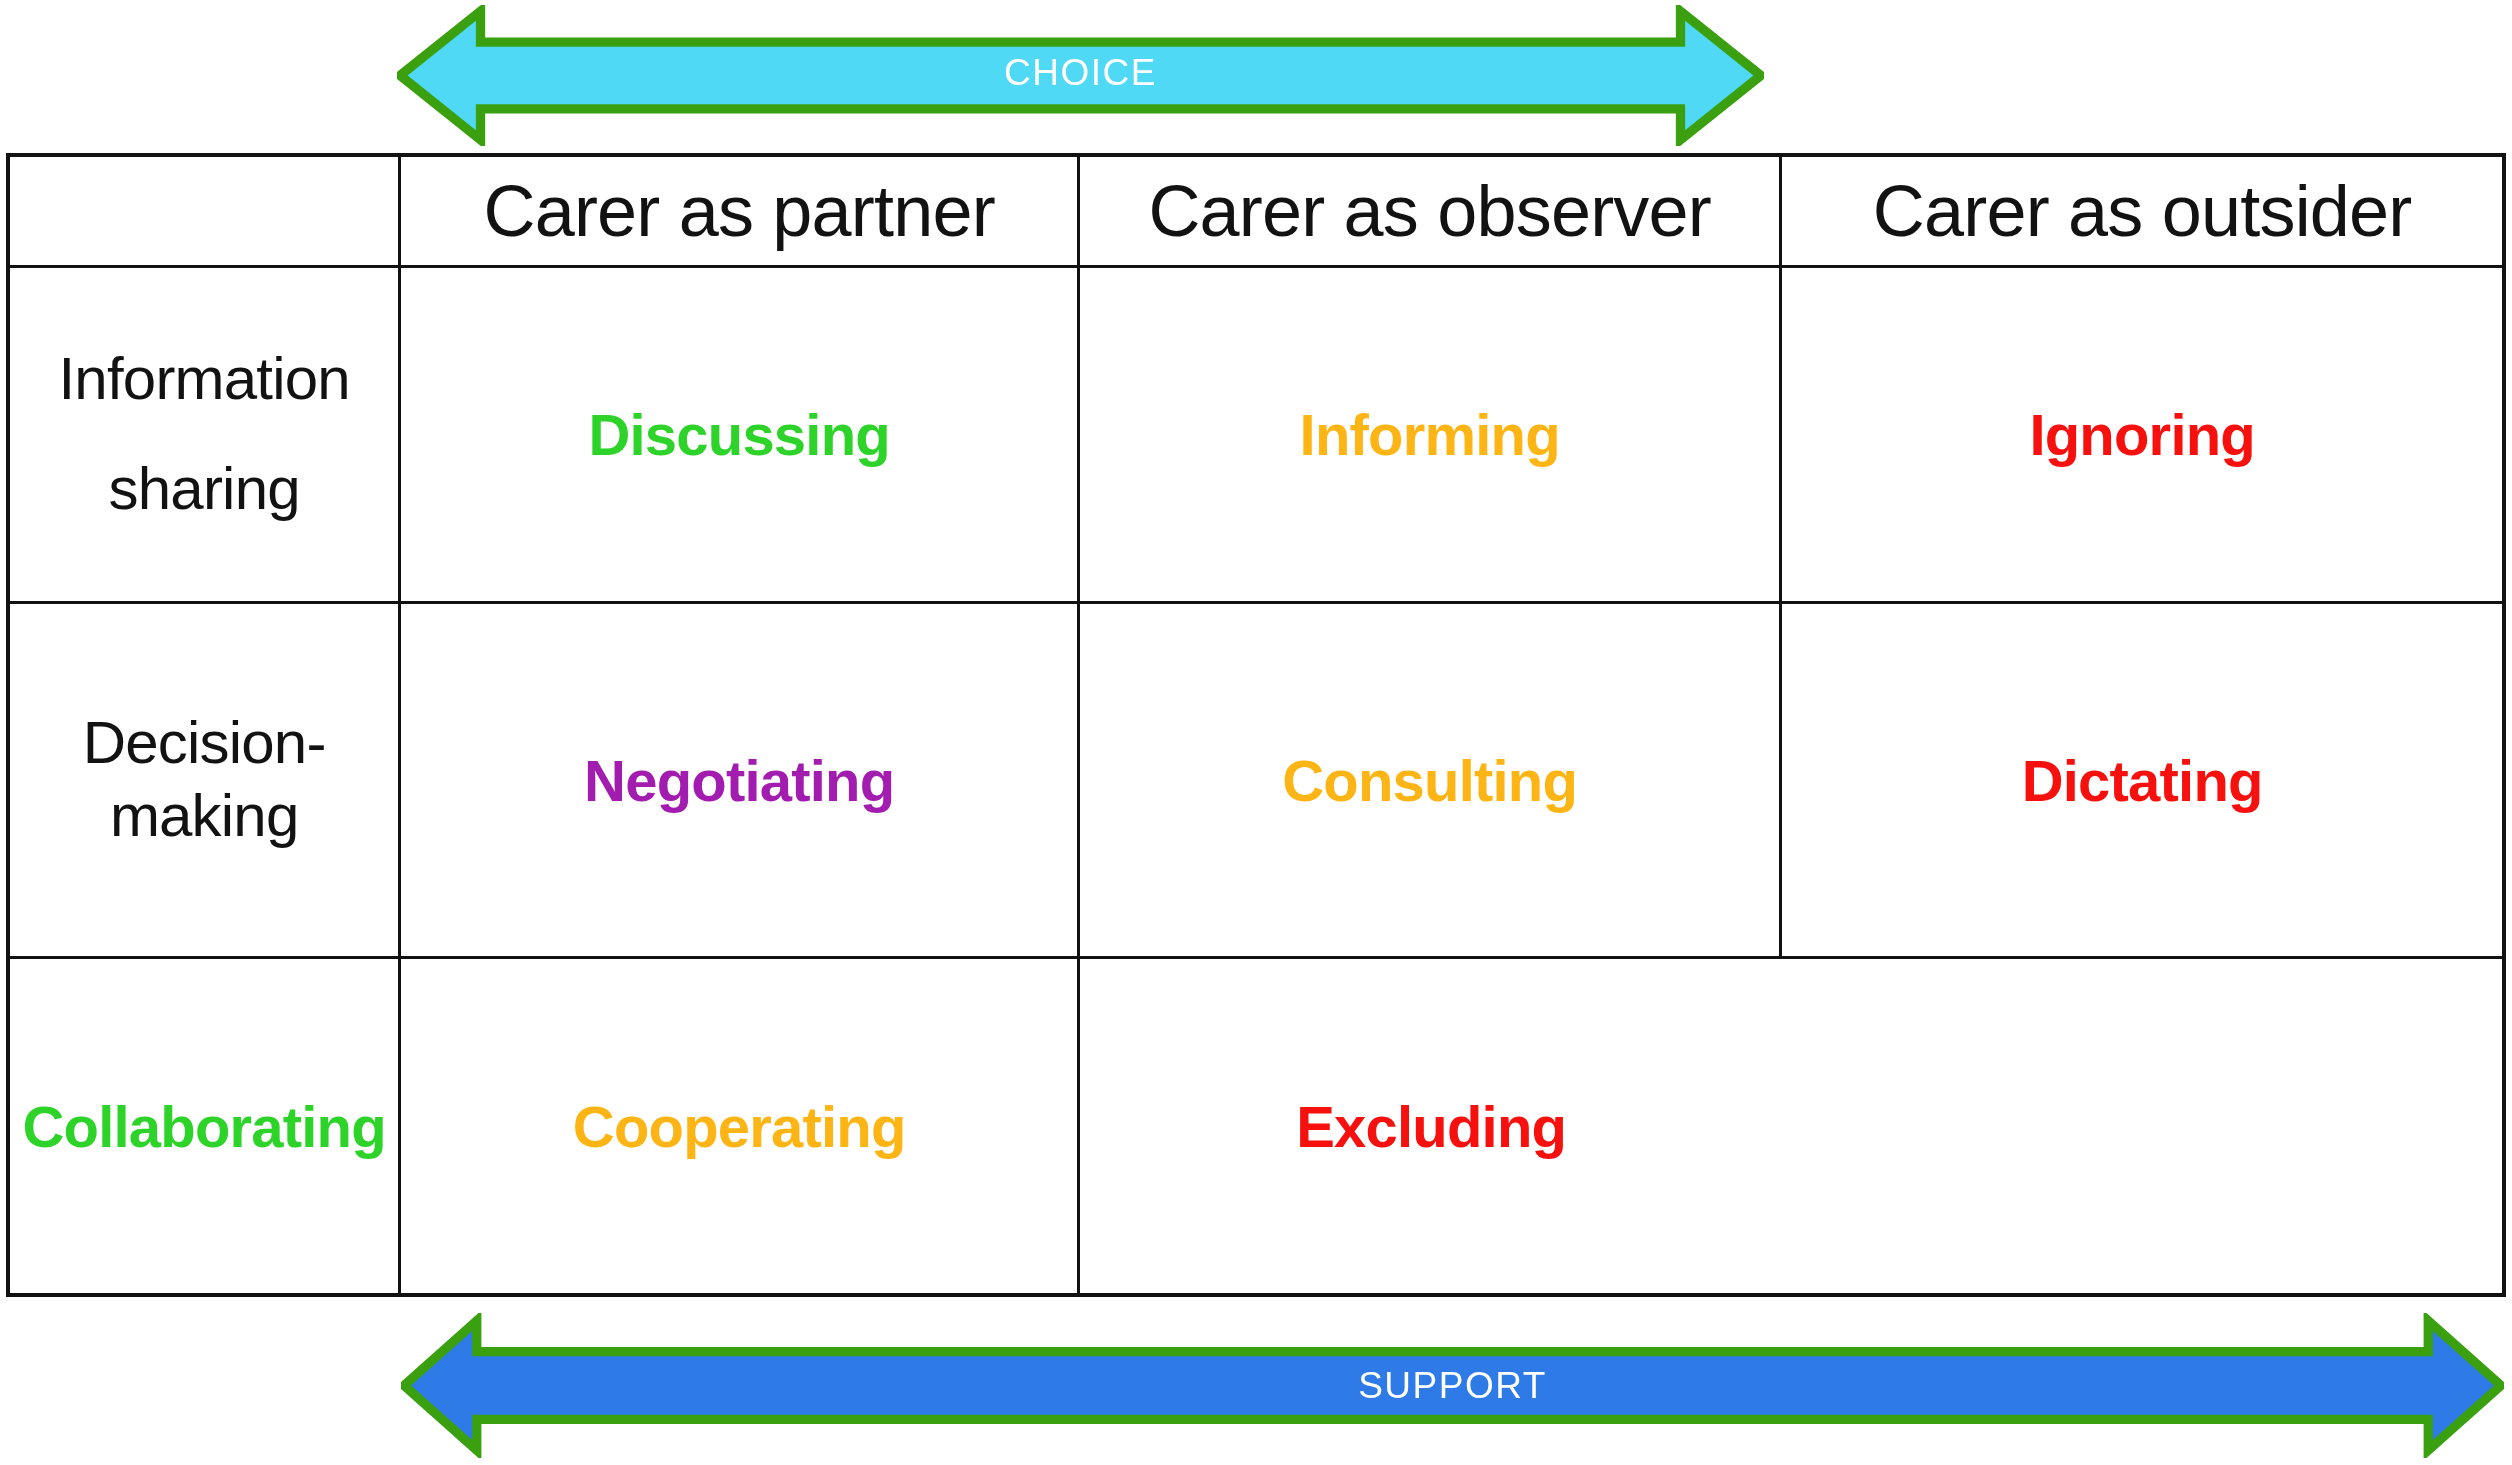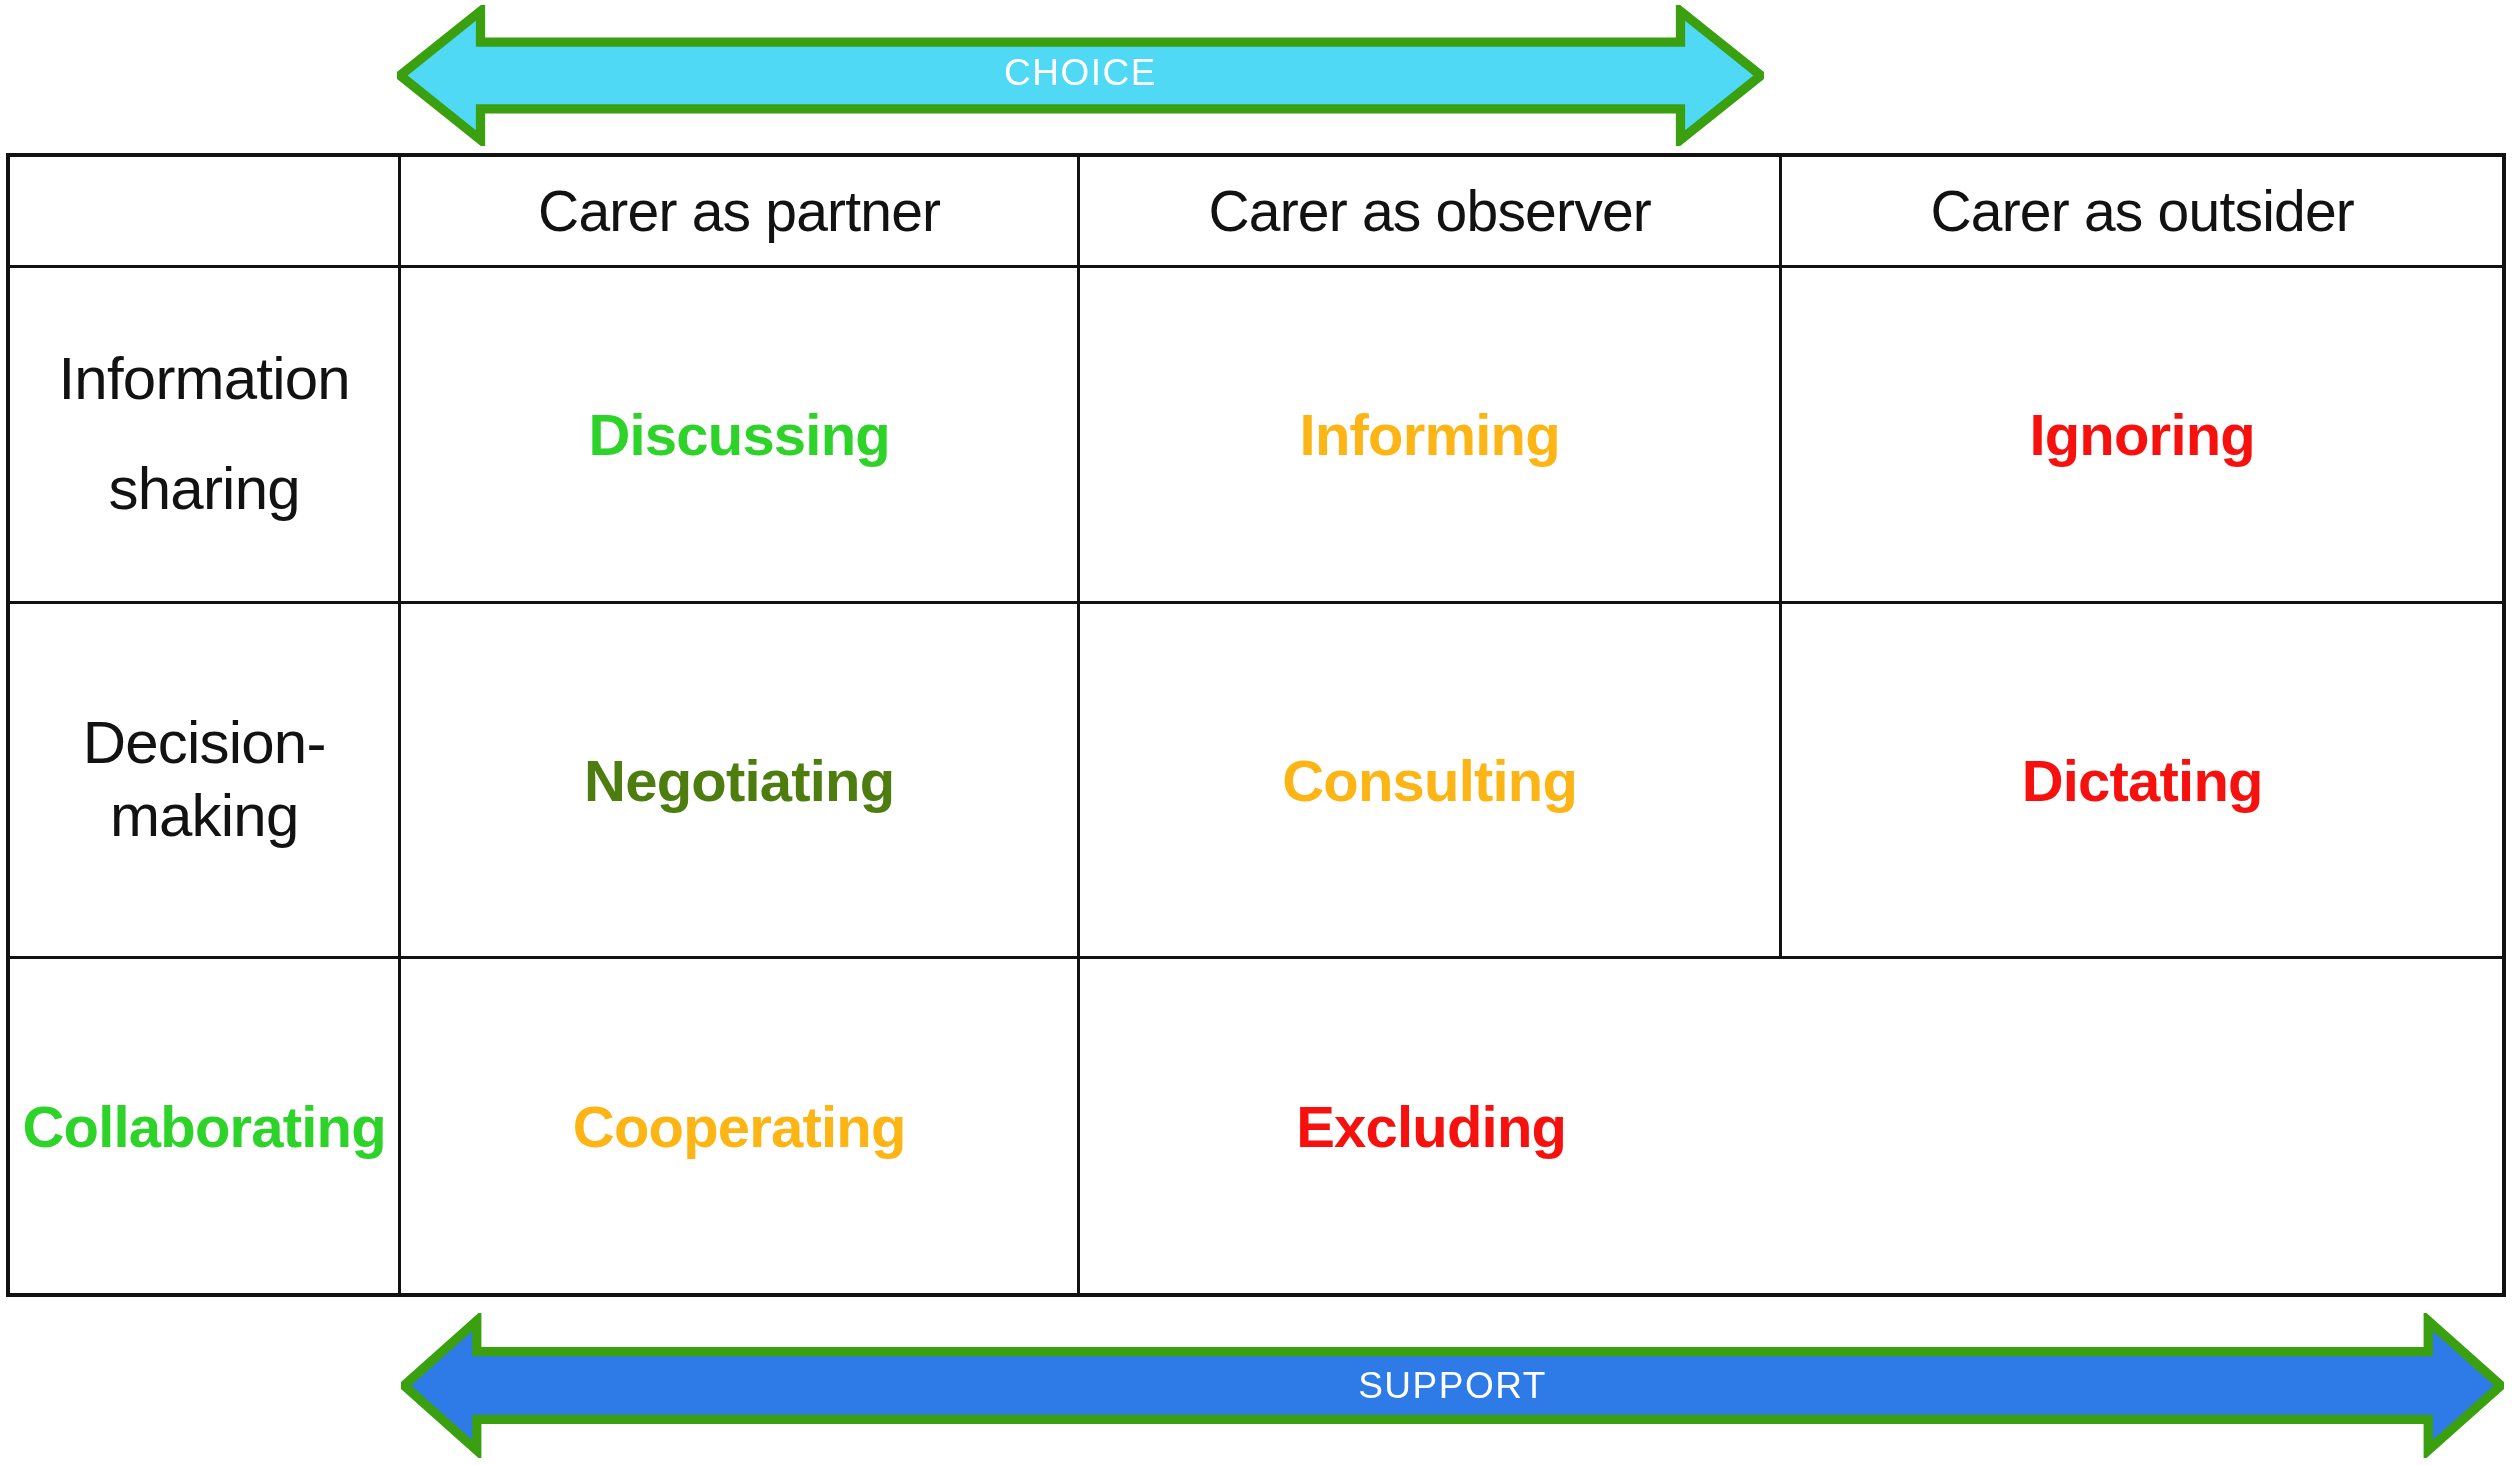--- a/index.html
+++ b/index.html
@@ -45,21 +45,21 @@
     border-right: 3.9px solid var(--tbl, #121212);
     border-bottom: 3.9px solid var(--tbl, #121212);
     display: flex; flex-direction: column;
     align-items: center; justify-content: center;
     text-align: center;
     background: #ffffff;
   }
   .cell.last-col { border-right: none; }
   .cell.last-row { border-bottom: none; }
 
-  .col-header { font-size: 57px; letter-spacing: -0.8px; }
+  .col-header { font-size: 72px; letter-spacing: -0.8px; }
   .row-label  { font-size: 60px; letter-spacing: -0.8px; line-height: 1.08; }
   .row-label.gap-wide { gap: 45px; }
   .row-label.gap-narrow { gap: 7.7px; }
   .matrix-word { font-size: 58px; letter-spacing: -0.8px; font-weight: bold; }
 </style>
 </head>
 <body>
 
 <div class="canvas" style="--tbl: #121212; color: rgb(18, 18, 18);">
 
@@ -89,21 +89,21 @@
     </div>
     <div class="cell last-col">
       <span class="matrix-word" style="color: rgb(247, 17, 14);">Ignoring</span>
     </div>
 
     <div class="cell row-label gap-narrow">
       <span>Decision-</span>
       <span>making</span>
     </div>
     <div class="cell">
-      <span class="matrix-word" style="color: #4d7c0f;">Negotiating</span>
+      <span class="matrix-word" style="color: #a21caf;">Negotiating</span>
     </div>
     <div class="cell">
       <span class="matrix-word" style="color: rgb(252, 181, 20);">Consulting</span>
     </div>
     <div class="cell last-col">
       <span class="matrix-word" style="color: rgb(247, 17, 14);">Dictating</span>
     </div>
 
     <div class="cell last-row">
       <span class="matrix-word" style="color: rgb(46, 211, 42);">Collaborating</span>

